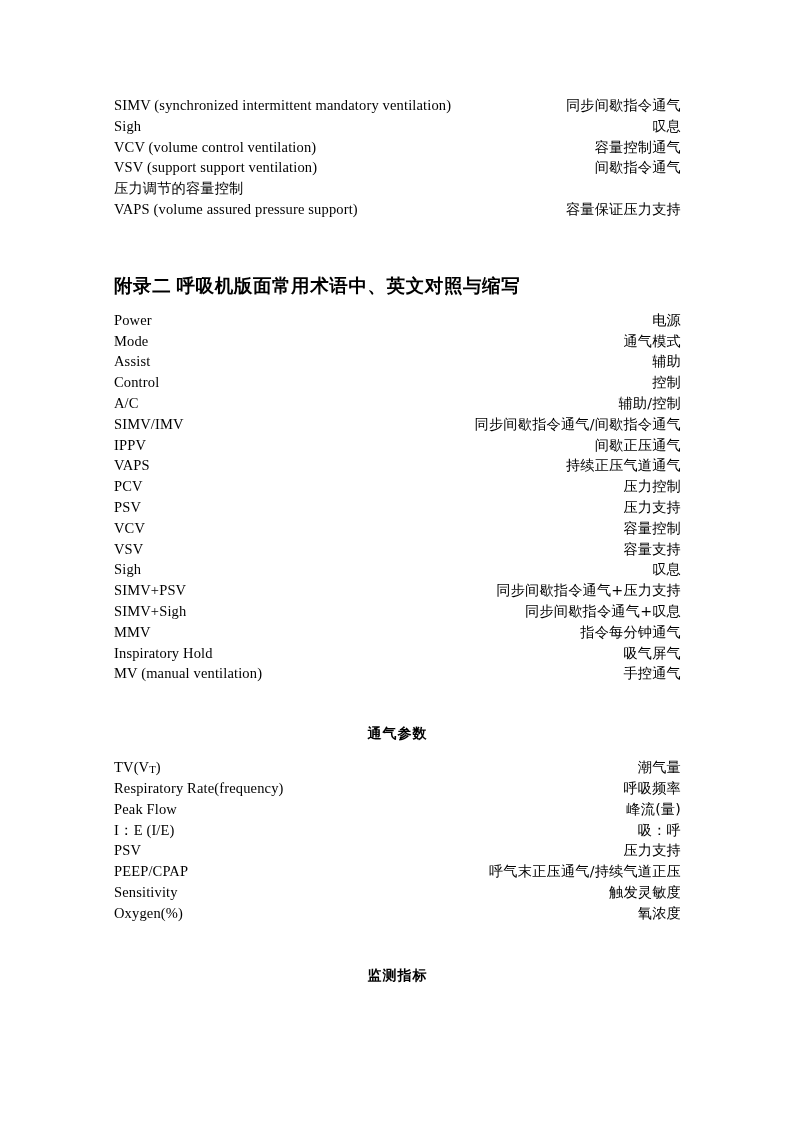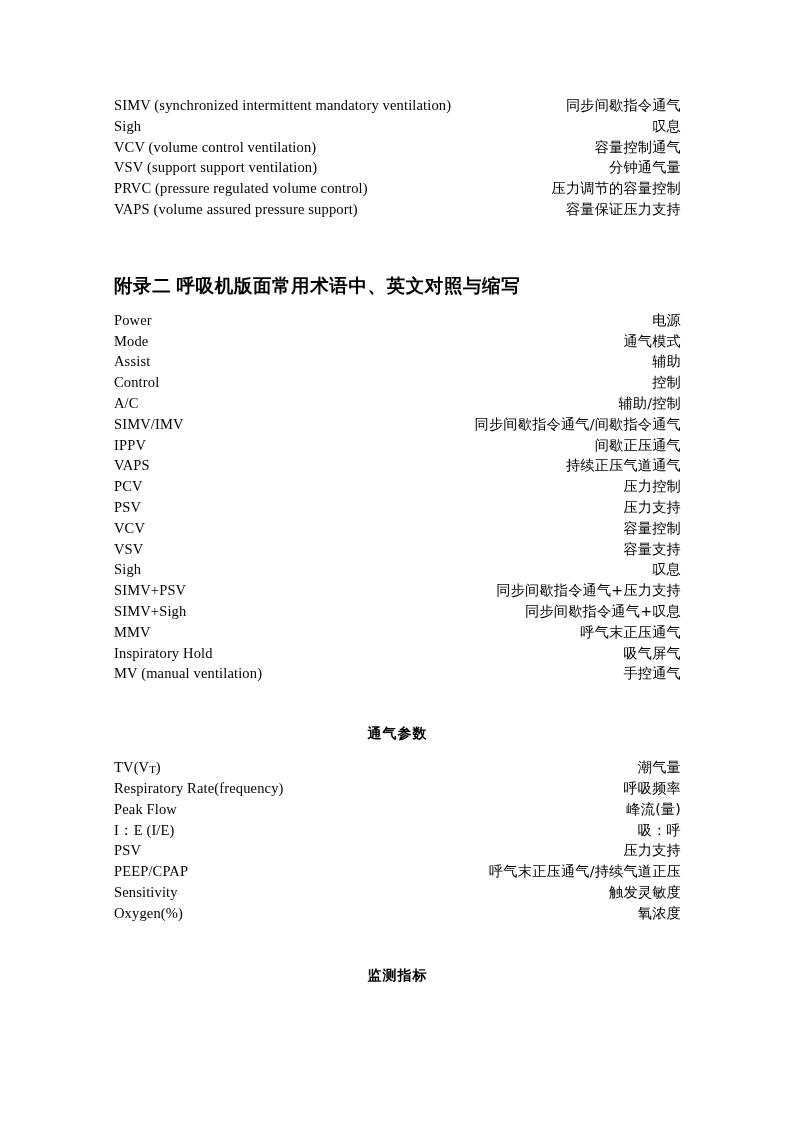--- a/index.html
+++ b/index.html
@@ -106,24 +106,23 @@
         <div class="row">
           <span class="en">Sigh</span>
           <span class="zh">叹息</span>
         </div>
         <div class="row">
           <span class="en">VCV (volume control ventilation)</span>
           <span class="zh">容量控制通气</span>
         </div>
         <div class="row">
           <span class="en">VSV (support support ventilation)</span>
-          <span class="zh">分钟通气量</span>
-        </div>
-        <div class="row">
-          <span class="en">PRVC (pressure regulated volume control)</span>
+          <span class="zh">间歇指令通气</span>
+        </div>
+        <div class="row">
           <span class="zh">压力调节的容量控制</span>
         </div>
         <div class="row">
           <span class="en">VAPS (volume assured pressure support)</span>
           <span class="zh">容量保证压力支持</span>
         </div>
       </div>
     </div>
 
     <div class="gap-a"></div>
@@ -188,21 +187,21 @@
       <div class="row">
         <span class="en">SIMV+PSV</span>
         <span class="zh">同步间歇指令通气+压力支持</span>
       </div>
       <div class="row">
         <span class="en">SIMV+Sigh</span>
         <span class="zh">同步间歇指令通气+叹息</span>
       </div>
       <div class="row">
         <span class="en">MMV</span>
-        <span class="zh">呼气末正压通气</span>
+        <span class="zh">指令每分钟通气</span>
       </div>
       <div class="row">
         <span class="en">Inspiratory Hold</span>
         <span class="zh">吸气屏气</span>
       </div>
       <div class="row">
         <span class="en">MV (manual ventilation)</span>
         <span class="zh">手控通气</span>
       </div>
     </div>

